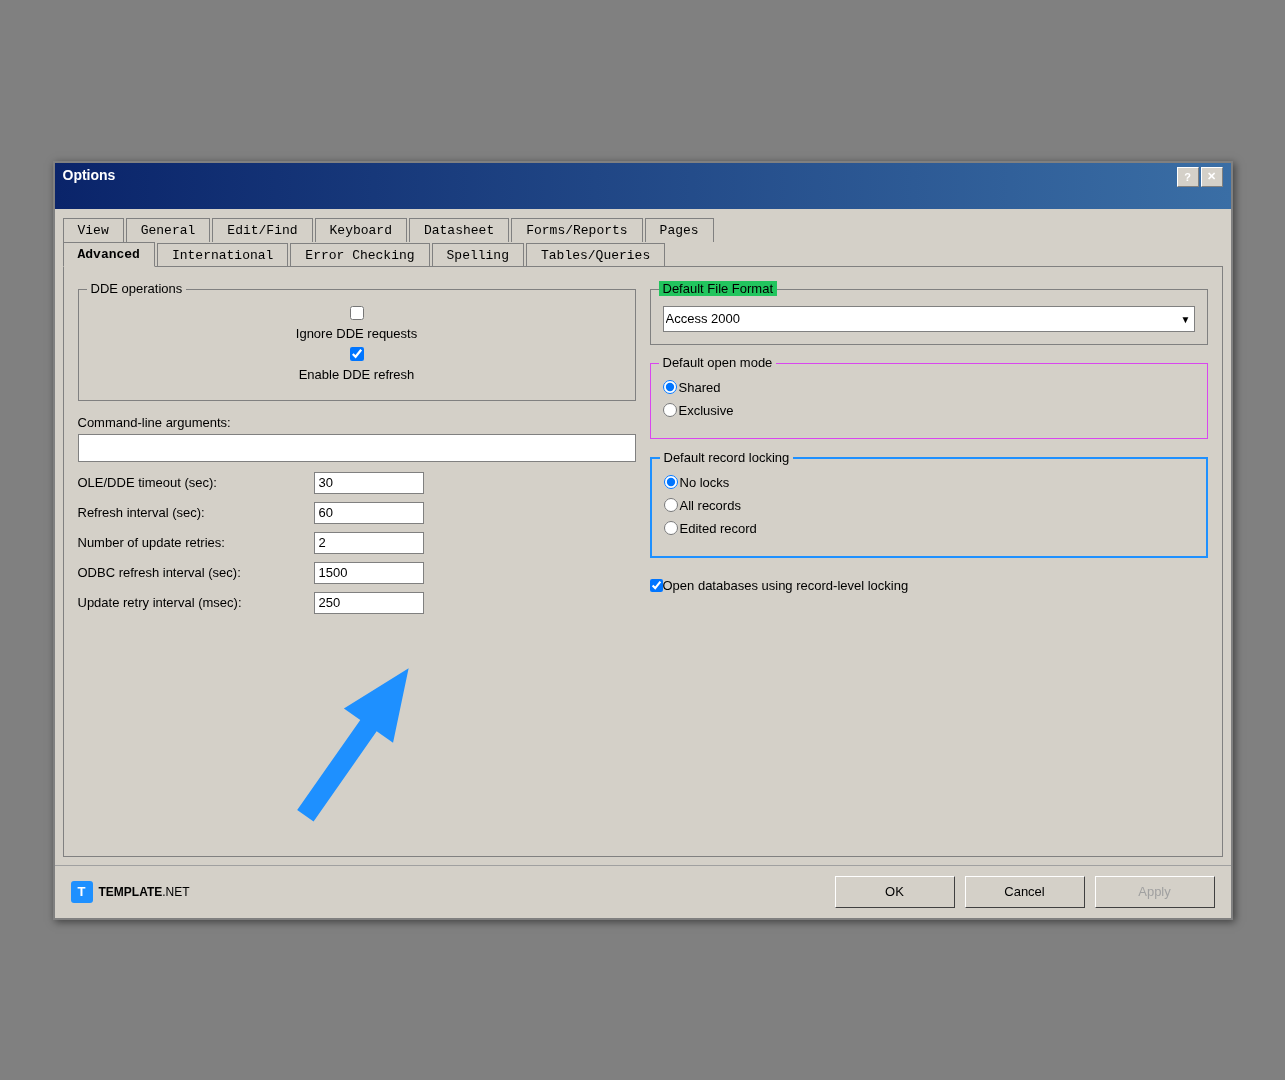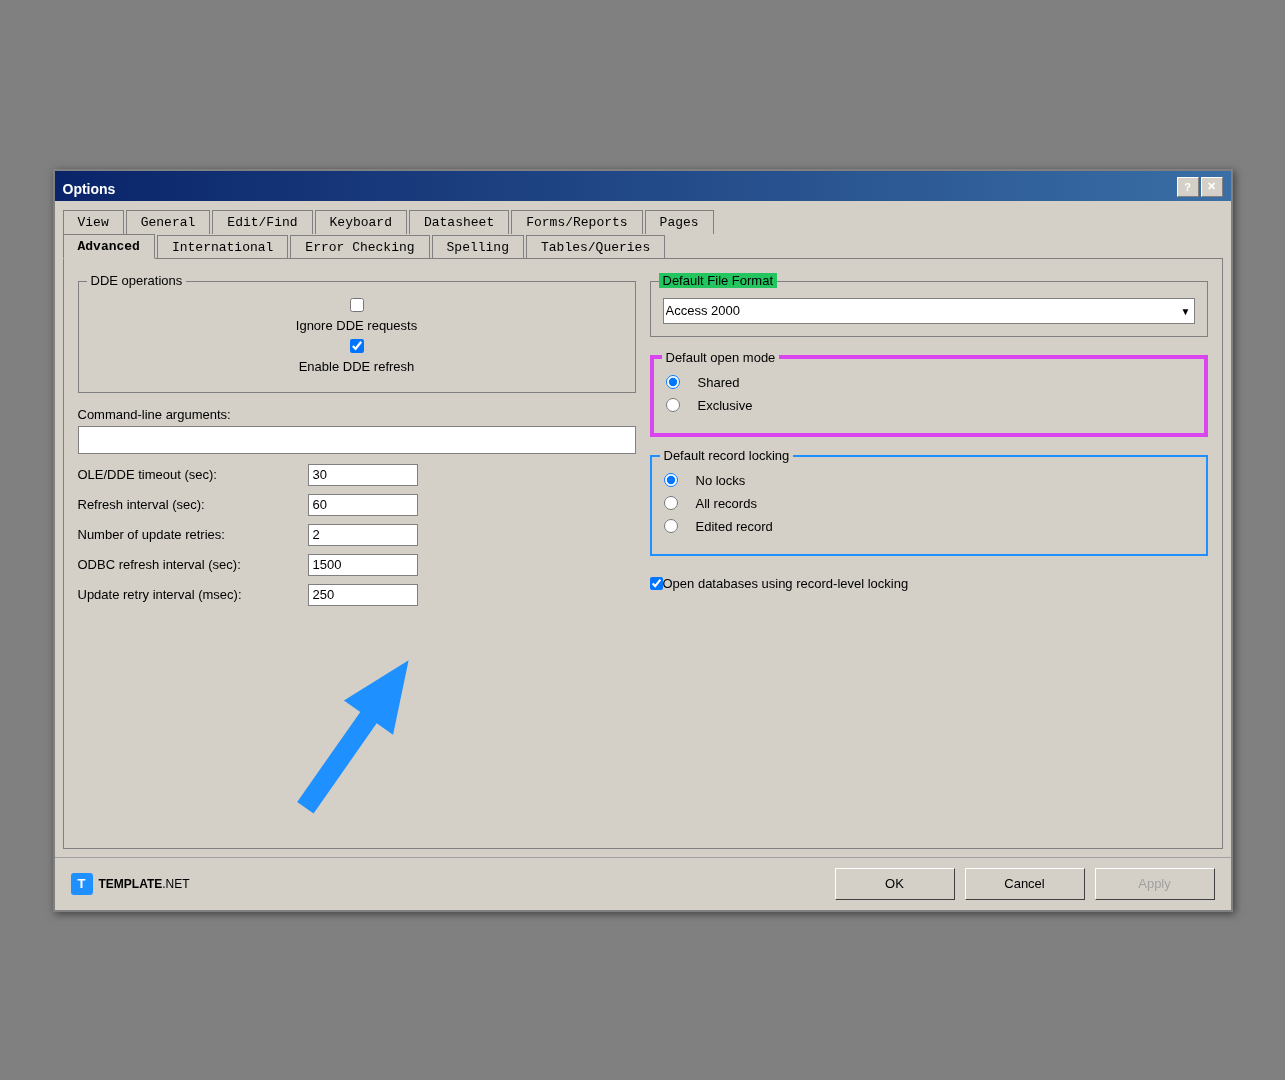--- a/index.html
+++ b/index.html
@@ -19,22 +19,22 @@
       border: 2px solid #808080;
       box-shadow: 2px 2px 8px rgba(0,0,0,0.5);
       position: relative;
     }
     .title-bar {
       background: linear-gradient(to right, #0a246a, #3a6ea5);
       color: white;
       padding: 4px 8px;
       display: flex;
       justify-content: space-between;
-      align-items: flex-end;
-      height: 30px;
+      align-items: flex-start;
+      height: 46px;
     }
     .title-bar-text {
       font-weight: bold;
       font-size: 14px;
       color: white;
     }
     .title-bar-buttons {
       display: flex;
       gap: 2px;
     }
@@ -108,20 +108,21 @@
     .checkbox-row input[type="checkbox"] {
       width: 14px;
       height: 14px;
       cursor: pointer;
     }
     
     .field-row {
       display: flex;
       align-items: center;
       margin-bottom: 8px;
+      gap: 6px;
     }
     .field-label {
       width: 230px;
       text-align: left;
       font-size: 13px;
     }
     .field-input {
       width: 110px;
       height: 22px;
       border: 1px solid #808080;
@@ -159,21 +160,21 @@
       position: absolute;
       right: 4px;
       top: 50%;
       transform: translateY(-50%);
       font-size: 10px;
       pointer-events: none;
     }
     
     .radio-row {
       display: flex;
-      gap: 18px;
+      gap: 2px;
       margin-bottom: 8px;
     }
     .radio-row input[type="radio"] {
       width: 14px;
       height: 14px;
       cursor: pointer;
     }
     
     .bottom-checkbox {
       display: flex;
@@ -341,21 +342,21 @@
               <div class="select-wrapper">
                 <select class="styled-select">
                   <option>Access 2000</option>
                   <option>Access 97</option>
                   <option>Access 2002-2003</option>
                 </select>
               </div>
             </div>
           </div>
 
-          <div style="position:relative; border:4px solid #d946ef; padding: 10px 12px 12px 12px; margin-top:8px;">
+          <div style="position:relative; border:1px solid #d946ef; padding: 10px 12px 12px 12px; margin-top:8px;">
             <span style="position:absolute;top:-9px;left:8px;background:#d4d0c8;padding:0 4px;font-size:13px;">Default open mode</span>
             <div style="margin-top:6px;">
               <div class="radio-row">
                 <input type="radio" name="open-mode" id="shared-mode" checked="" style="">
                 <label for="shared-mode">Shared</label>
               </div>
               <div class="radio-row">
                 <input type="radio" name="open-mode" id="exclusive-mode" style="">
                 <label for="exclusive-mode">Exclusive</label>
               </div>

